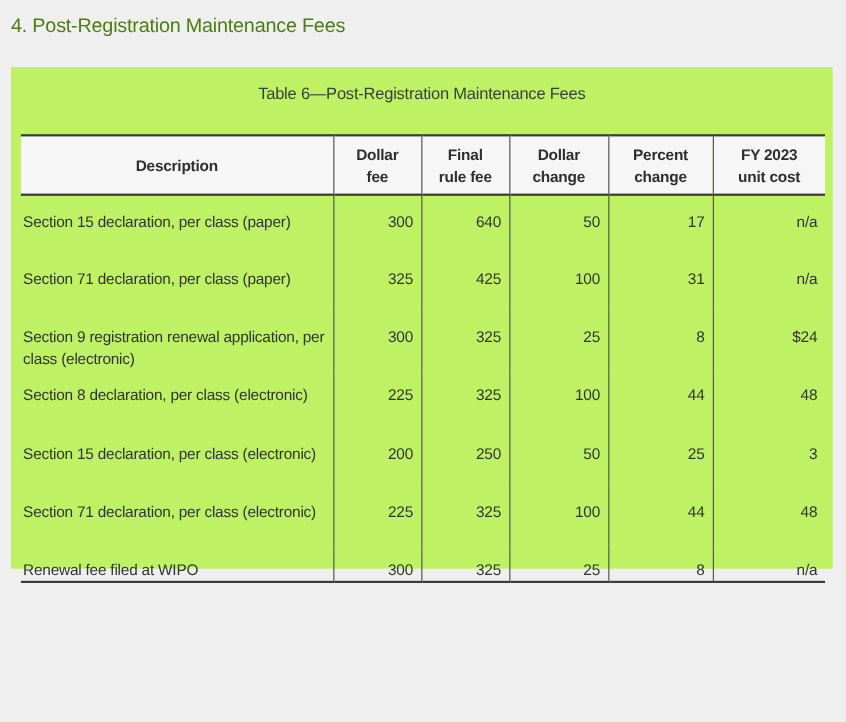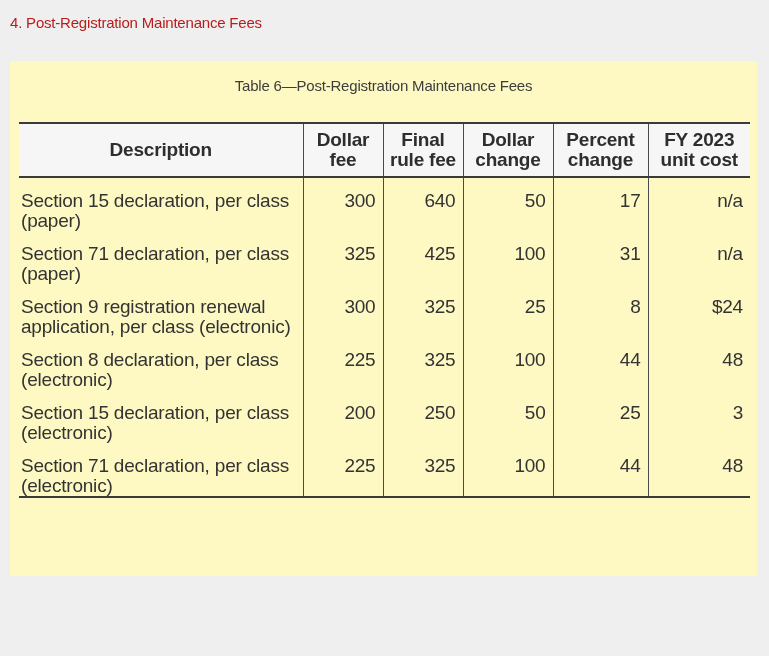--- a/index.html
+++ b/index.html
@@ -5,46 +5,46 @@
   * { box-sizing: border-box; margin: 0; padding: 0; }
   html, body {
     width: 769px; height: 656px;
     background: #efefef;
     font-family: "Liberation Sans", sans-serif;
     color: #333;
     overflow: hidden;
   }
   .section-heading {
     padding: 13px 10px 0 10px;
-    font-size: 15px;
+    font-size: 18px;
     line-height: 20px;
-    color: #b91c1c;
+    color: #4d7c0f;
     letter-spacing: -0.2px;
   }
   .card {
-    background: #fef9c3;
+    background: #bef264;
     margin: 28px 28px 0 10px;
     width: 747px;
-    height: 515px;
+    height: 456px;
     padding: 15px 0 10px 0;
   }
   .table-title {
     text-align: center;
     font-size: 15px;
     line-height: 20px;
     color: #3d3d3d;
     letter-spacing: -0.2px;
     margin-bottom: 26px;
   }
   table.fees {
     border-collapse: collapse;
     table-layout: fixed;
     margin-left: 9px;
     width: 731px;
-    font-size: 19px;
+    font-size: 14px;
     letter-spacing: -0.2px;
   }
   thead th {
     background: #f6f6f6;
     border-top: 2px solid #3a3a3a;
     border-bottom: 2px solid #3a3a3a;
     font-weight: bold;
     color: #2e2e2e;
     text-align: center;
     vertical-align: middle;
@@ -143,16 +143,24 @@
             <td class="num">3</td>
           </tr>
           <tr>
             <td class="desc">Section 71 declaration, per class (electronic)</td>
             <td class="num">225</td>
             <td class="num">325</td>
             <td class="num">100</td>
             <td class="num">44</td>
             <td class="num">48</td>
           </tr>
+          <tr>
+            <td class="desc">Renewal fee filed at WIPO</td>
+            <td class="num">300</td>
+            <td class="num">325</td>
+            <td class="num">25</td>
+            <td class="num">8</td>
+            <td class="num">n/a</td>
+          </tr>
         </tbody>
     </table>
   </div>
 </div>
 
 </body></html>

